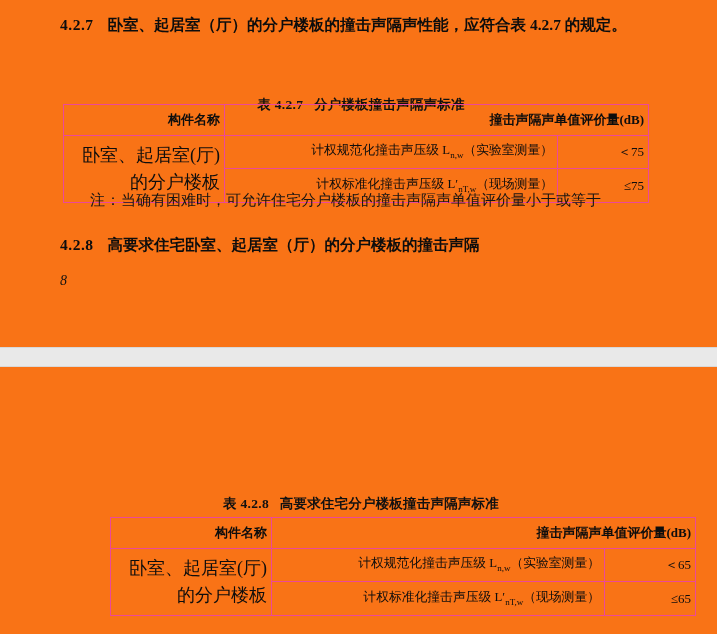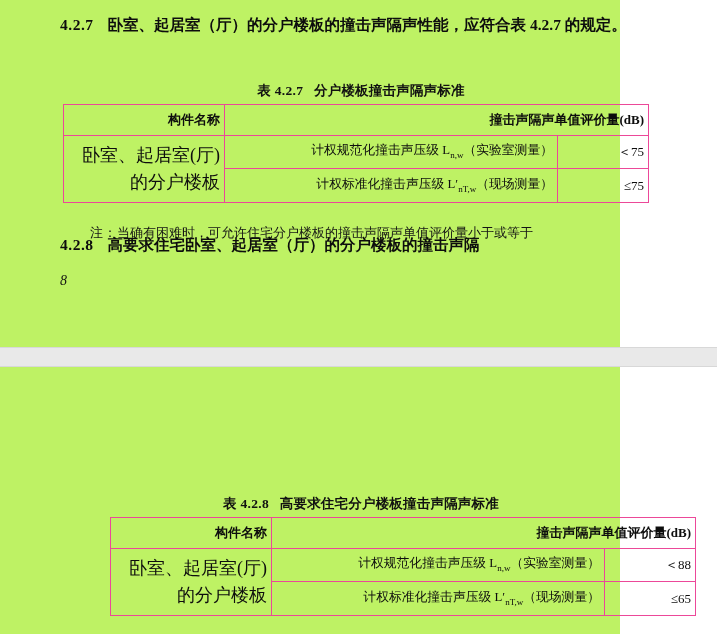--- a/index.html
+++ b/index.html
@@ -12,23 +12,23 @@
     height: 634px;
     position: relative;
     font-family: "Liberation Serif", "DejaVu Serif", serif;
     color: #111;
     overflow: hidden;
   }
   .page {
     position: absolute;
     left: 0;
     top: 0;
-    width: 620px;
+    width: 717px;
     height: 634px;
-    background: #bef264;
+    background: #f97316;
   }
   .page-break {
     position: absolute;
     left: 0;
     width: 717px;
     height: 18px;
     background: #e9e9e9;
     border-top: 1px solid #d8d8d8;
     border-bottom: 1px solid #d8d8d8;
   }
@@ -85,46 +85,45 @@
     font-size: 18px;
   }
   .item-cell {
     text-align: center;
     font-size: 12.8px;
     white-space: nowrap;
   }
   .sub { font-size: 9px; vertical-align: sub; }
   .ital { font-family: "Liberation Serif", serif; }
   .note {
-    font-size: 13px;
+    font-size: 15px;
     line-height: 1.62;
     color: #141414;
     text-align: justify;
-    margin-top: 34px;
   }
   .note .note-head { letter-spacing: 0.5px; }
   .note .note-cont { display: block; padding-left: 46px; }
   .pagenum {
     font-size: 14px;
     font-style: italic;
     color: #111;
   }
 </style>
 </head>
 <body>
 
 <div class="page">
 
   <div class="section" style="top:0;height:350px;">
 
     <div class="clause" style="position:absolute; left:60px; top:12px; width:602px;">
       <span class="num">4.2.7</span><span class="clause-body">卧室、起居室（厅）的分户楼板的撞击声隔声性能，应符合表 4.2.7 的规定。</span>
     </div>
 
-    <div class="tbl-caption" style="position:absolute; left:60px; top:82px; width:602px;">
+    <div class="tbl-caption" style="position:absolute; left:60px; top:96px; width:602px;">
       <span class="cap-num">表 4.2.7</span>&nbsp;&nbsp;&nbsp;<span>分户楼板撞击声隔声标准</span>
     </div>
 
     <table class="spec" style="position:absolute; left:63px; top:104px;">
       <tbody>
           <tr>
         <td class="hdr c-name">构件名称</td>
         <td class="hdr" colspan="2">撞击声隔声单值评价量(dB)</td>
       </tr>
       <tr>
@@ -173,21 +172,21 @@
         <td class="hdr" colspan="2">撞击声隔声单值评价量(dB)</td>
       </tr>
       <tr>
         <td class="c-name rowlabel" rowspan="2">
           <span>卧室、起居室(厅)</span><br>
           <span>的分户楼板</span>
         </td>
         <td class="c-eval item-cell">
           <span>计权规范化撞击声压级 L</span><span class="ital sub">n,w</span><span>（实验室测量）</span>
         </td>
-        <td class="c-val">＜88</td>
+        <td class="c-val">＜65</td>
       </tr>
       <tr>
         <td class="c-eval item-cell">
           <span>计权标准化撞击声压级 L′</span><span class="ital sub">nT,w</span><span>（现场测量）</span>
         </td>
         <td class="c-val">≤65</td>
       </tr>
     </tbody>
       </table>
   </div>

